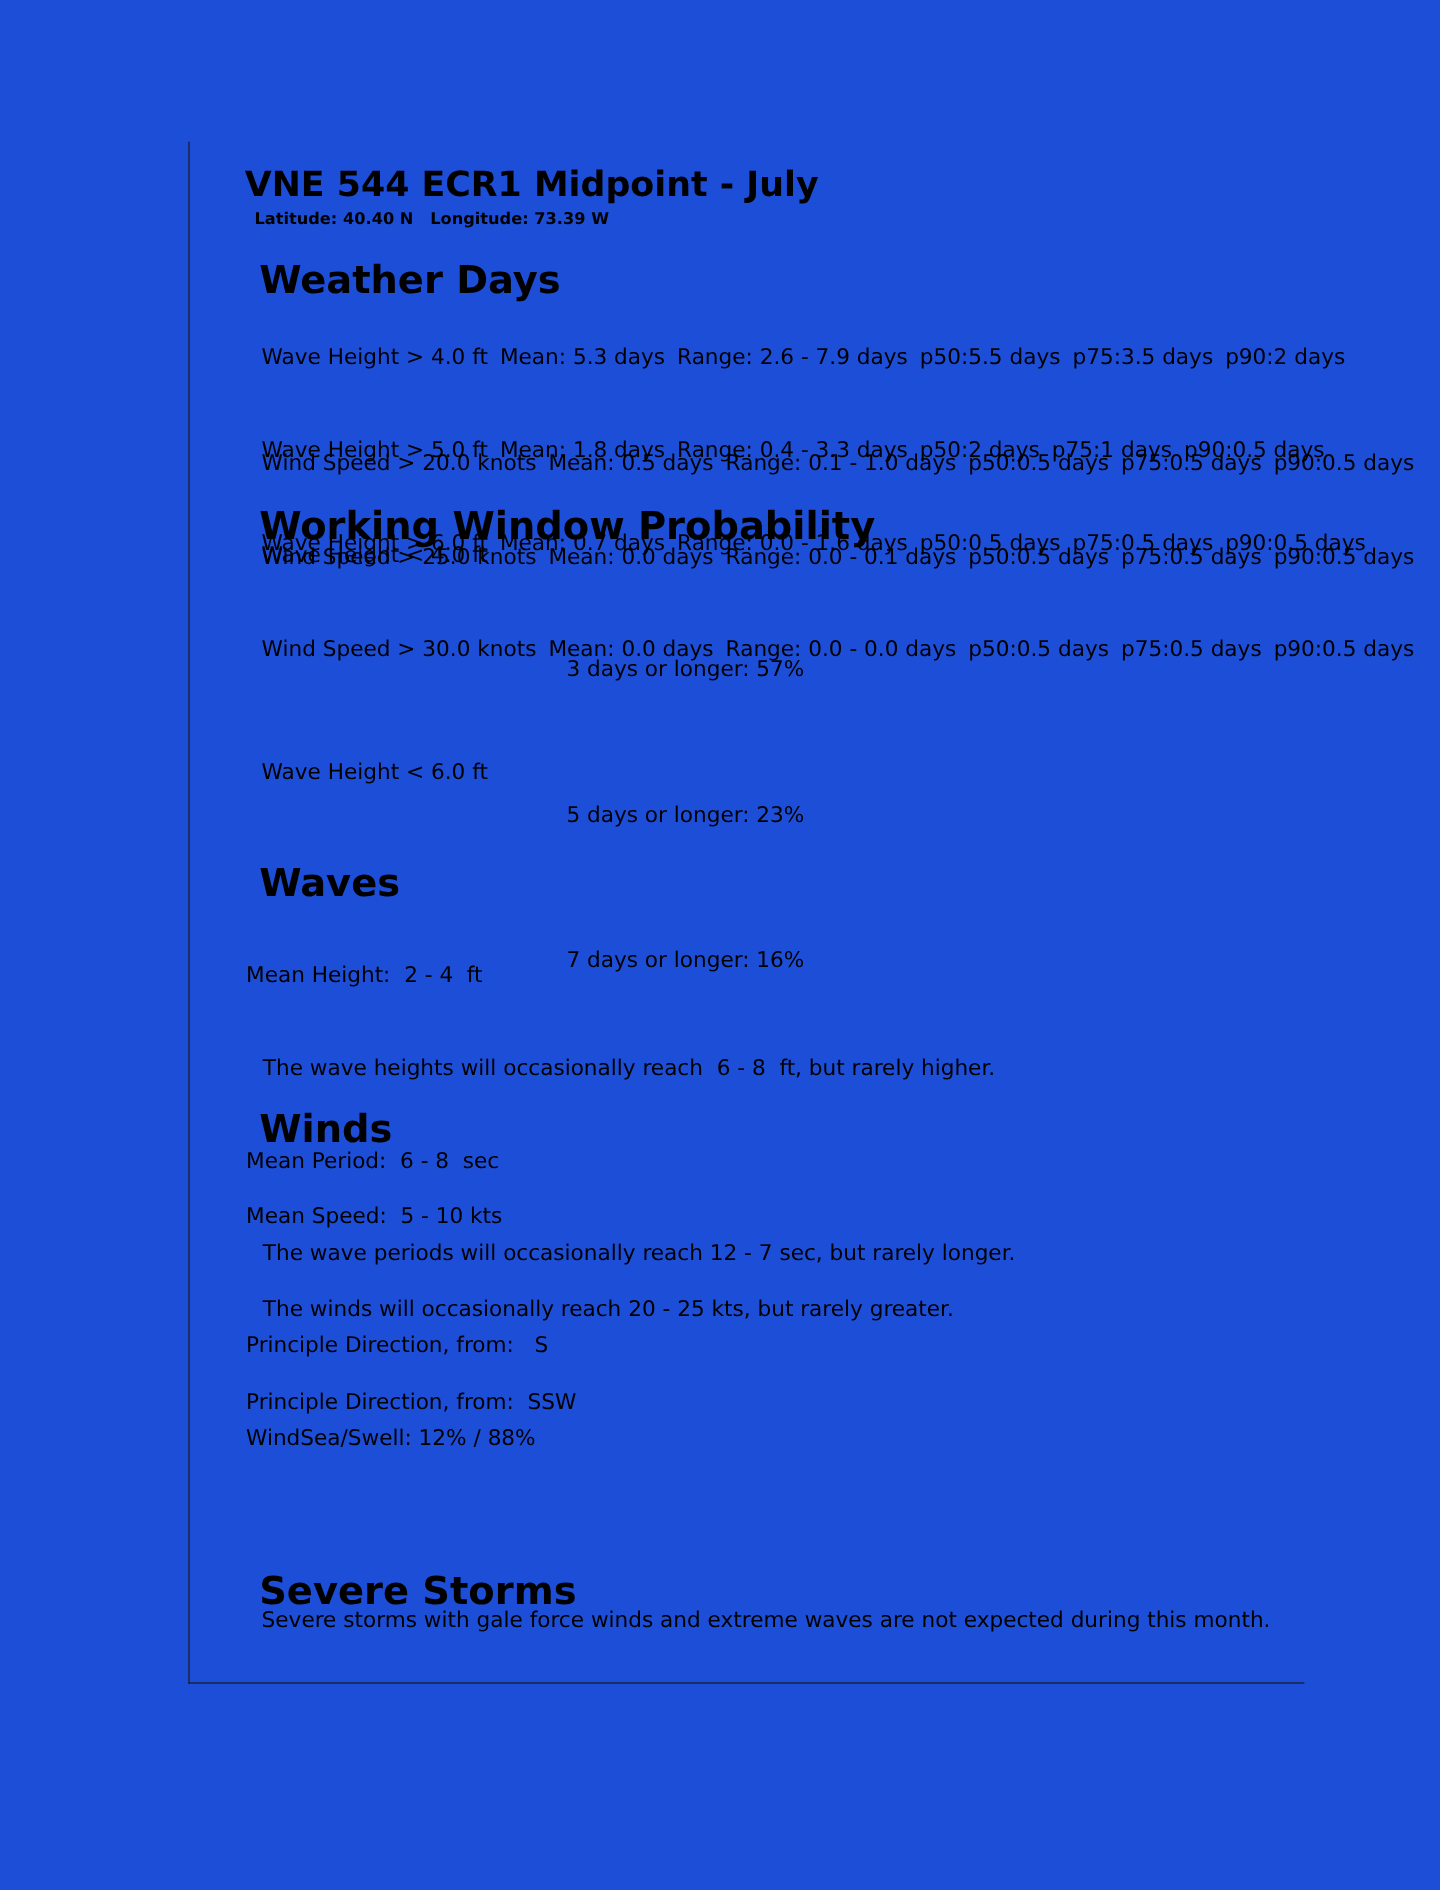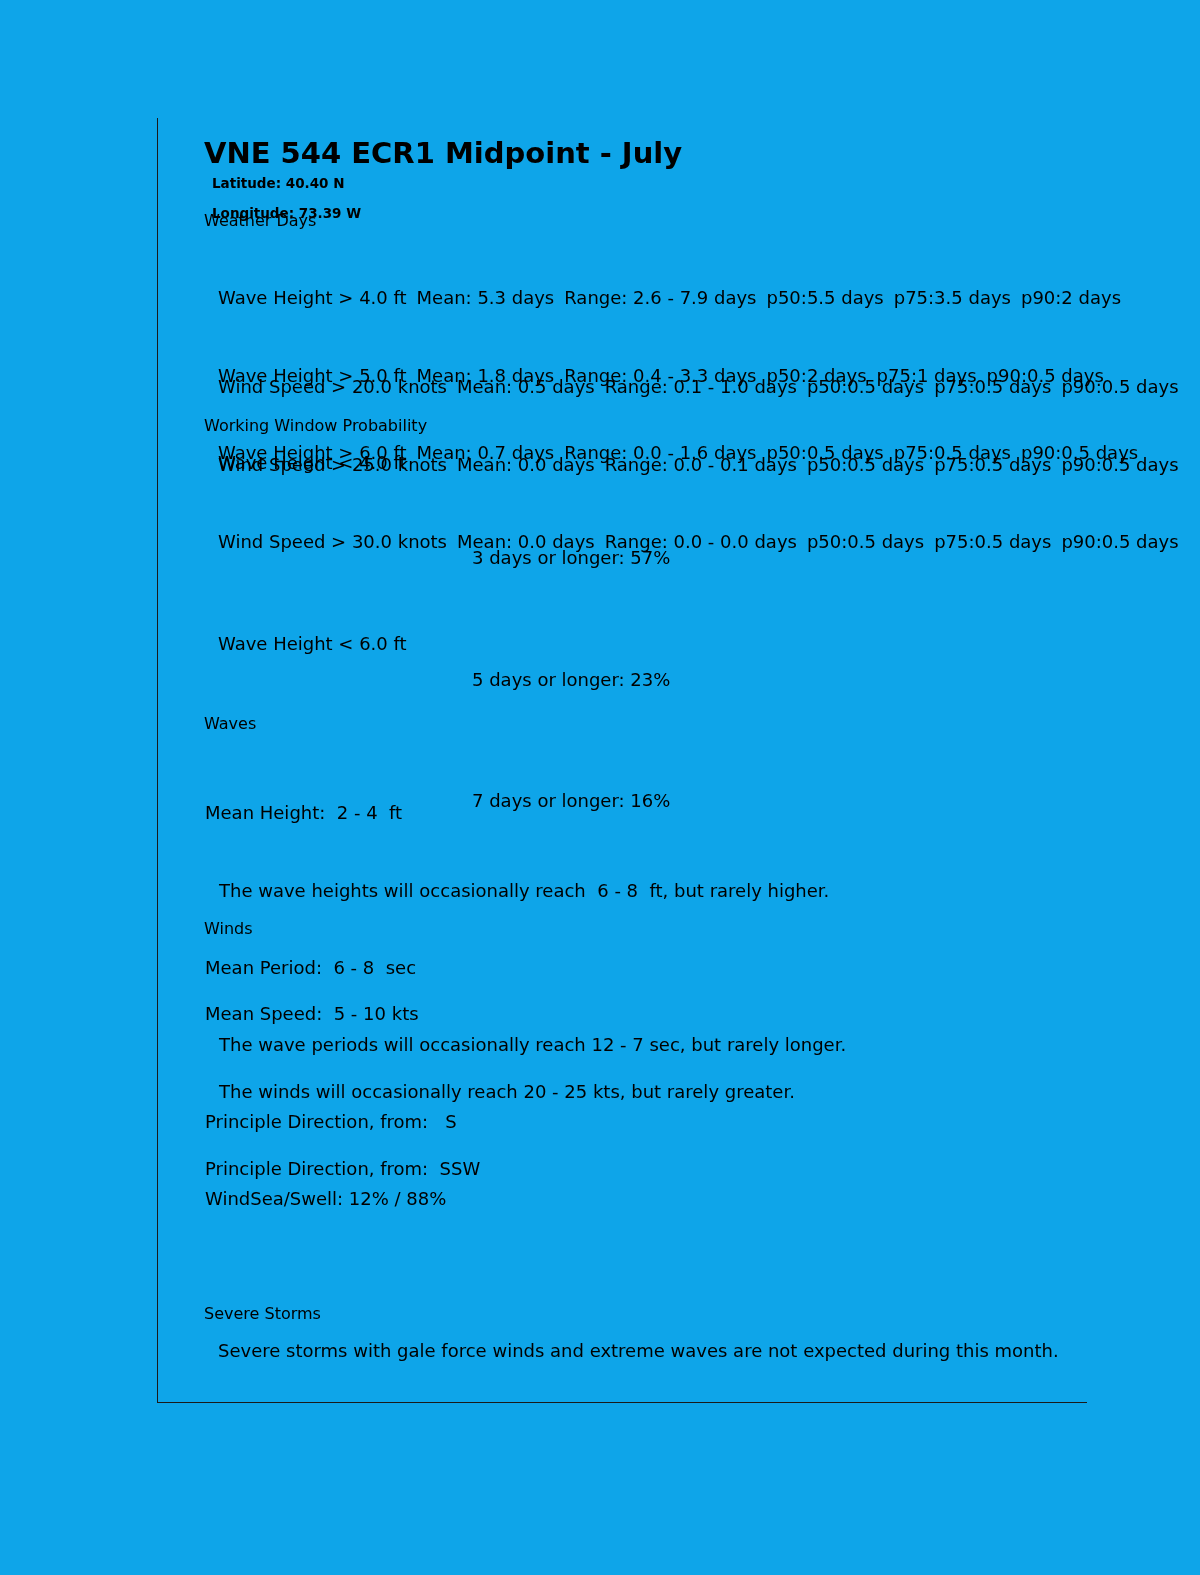--- a/index.html
+++ b/index.html
@@ -4,21 +4,21 @@
 <style>
   html, body {
     margin: 0;
     padding: 0;
     background: #ffffff;
   }
   .page {
     position: relative;
     width: 1200px;
     height: 1575px;
-    background: #0ea5e9;
+    background: #1d4ed8;
     font-family: "DejaVu Sans", sans-serif;
     color: #000000;
     overflow: hidden;
   }
   .frame {
     position: absolute;
     left: 157px;
     top: 118px;
     width: 929px;
     height: 1284px;
@@ -28,25 +28,25 @@
   .abs { position: absolute; white-space: pre; }
   .title {
     left: 204px; top: 136px;
     font-size: 29px; font-weight: bold;
     line-height: 34px; margin: 0;
   }
   .latlong {
     left: 212px; top: 175px;
     font-size: 13.5px; font-weight: bold;
     line-height: 16px;
-    display: flex; gap: 14px; flex-direction: column;
+    display: flex; gap: 14px;
   }
   .h2 {
-    font-size: 16px; font-weight: normal;
-    line-height: 28px; margin: 0;
+    font-size: 32px; font-weight: bold;
+    line-height: 28px; margin: 12px;
   }
   .h2-weather { left: 204px; top: 207px; }
   .h2-working { left: 204px; top: 412px; }
   .h2-waves   { left: 204px; top: 710px; }
   .h2-winds   { left: 204px; top: 915px; }
   .h2-severe  { left: 204px; top: 1300px; }
   .body-text { font-size: 18px; line-height: 25.7px; }
   .rows-wave { left: 218px; top: 234px; }
   .rows-wind { left: 218px; top: 323px; text-align: center; }
   .row { display: flex; gap: 10px; white-space: pre; }

